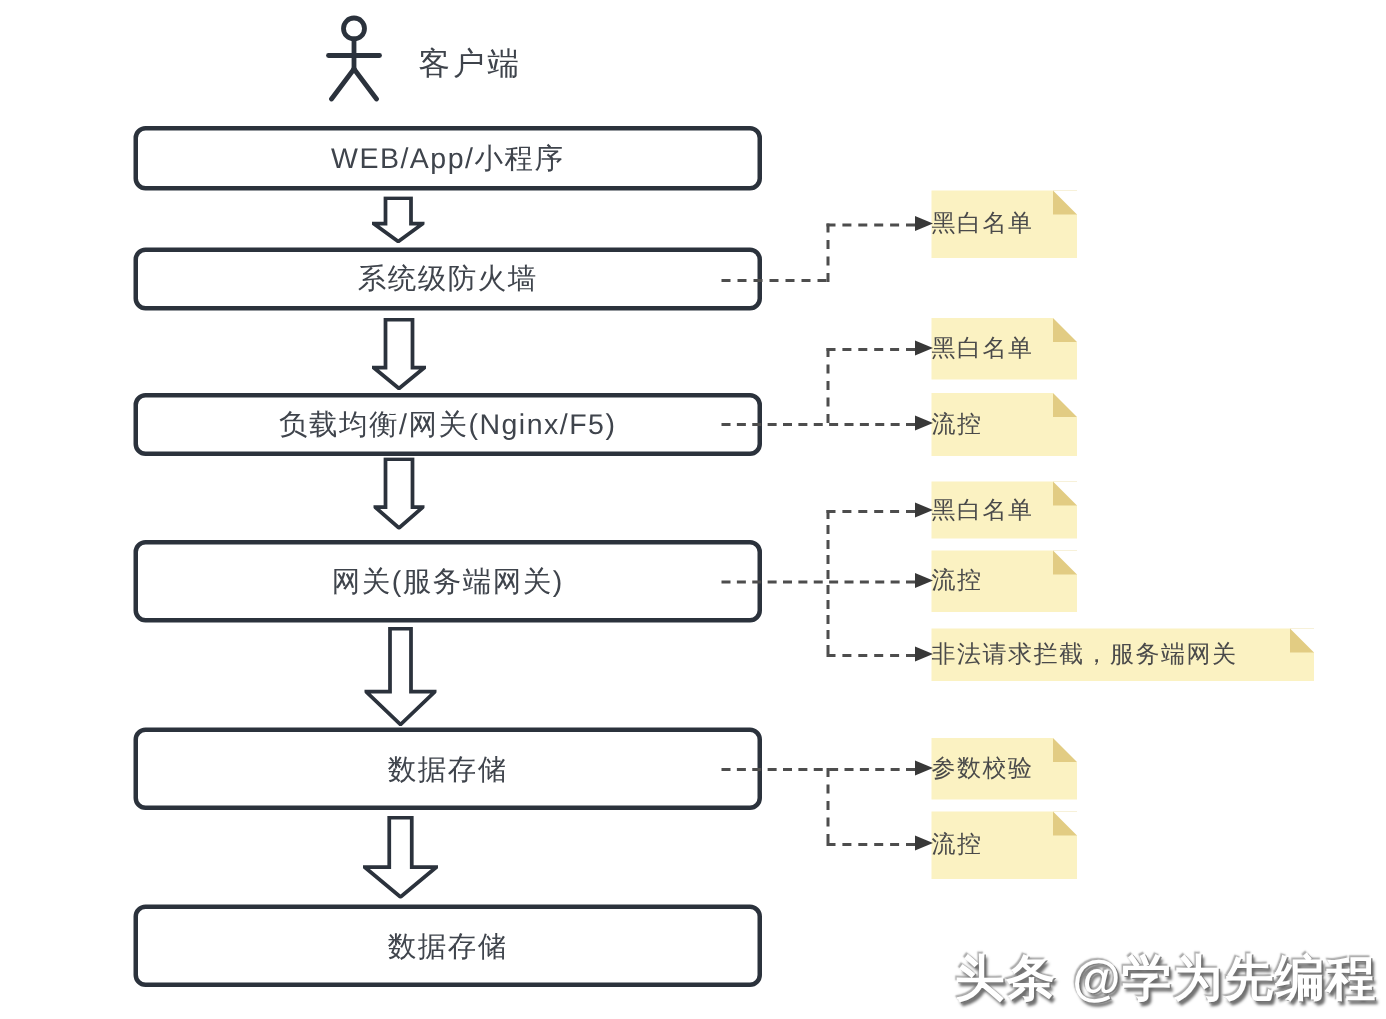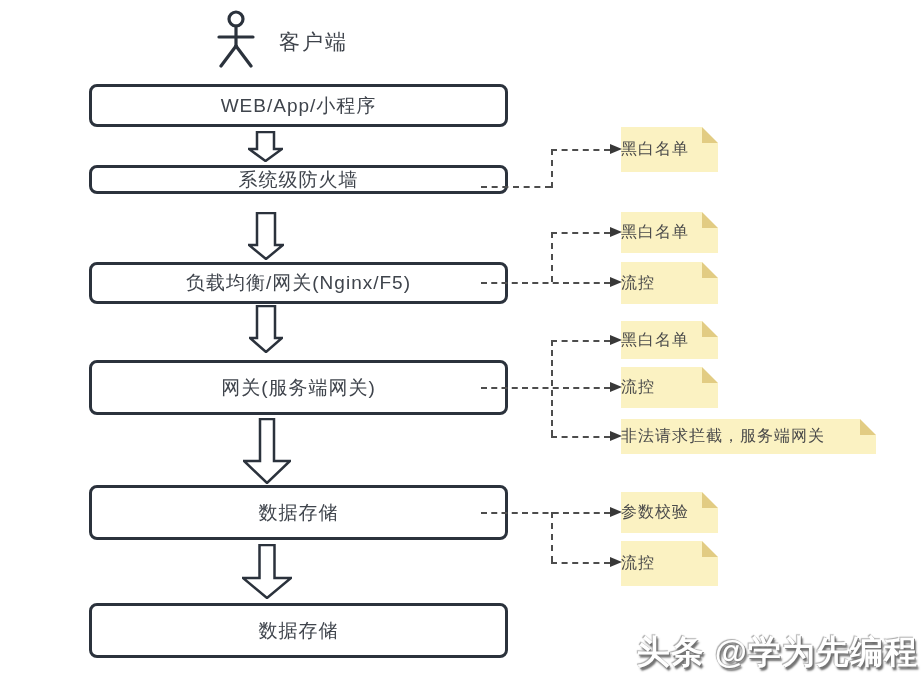--- a/index.html
+++ b/index.html
@@ -24,21 +24,21 @@
     position: absolute; left: 62px; width: 419px;
     box-sizing: border-box;
     border: 3px solid #2b323c; border-radius: 8px;
     background: #ffffff;
     display: flex; align-items: center; justify-content: center;
     font-size: 19px; color: #3f444c;
     letter-spacing: 1px;
     margin-left: 27px;
   }
   .b1 { top: 84px;  height: 43px; }
-  .b2 { top: 165px; height: 29px; }
+  .b2 { top: 165px; height: 42px; }
   .b3 { top: 262px; height: 42px; }
   .b4 { top: 360px; height: 55px; }
   .b5 { top: 485px; height: 55px; }
   .b6 { top: 603px; height: 55px; }
 
   
   .barrow { position: absolute; }
   .barrow svg { display: block; }
 
   

